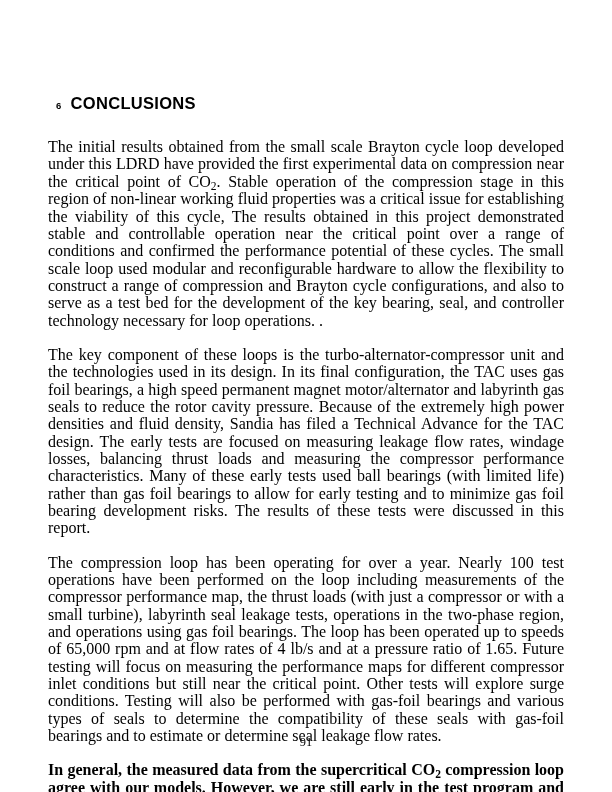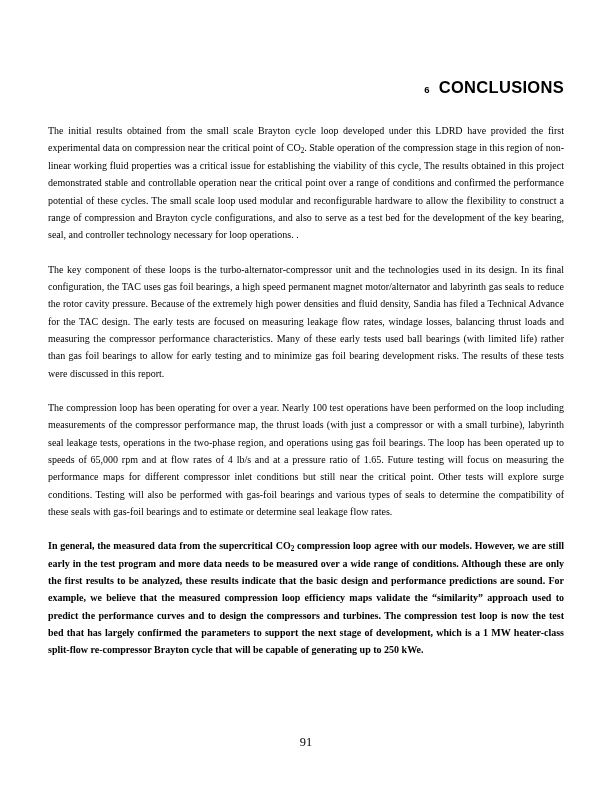--- a/index.html
+++ b/index.html
@@ -32,43 +32,43 @@
     top: 78px;
     width: 516px;
   }
 
   
   .section-heading {
     font-family: "Liberation Sans", "DejaVu Sans", sans-serif;
     font-weight: bold;
     font-size: 16.5px;
     letter-spacing: 0.3px;
-    text-align: right;
-    margin: 0 0 26px 0;
+    text-align: left;
+    margin: 16px 0 26px 0;
     padding-left: 8px;
     line-height: 1.1;
     white-space: nowrap;
   }
   .section-number {
     font-family: "Liberation Sans", "DejaVu Sans", sans-serif;
     font-weight: bold;
     font-size: 9.5px;
     vertical-align: baseline;
     margin-right: 9px;
   }
   .section-title {
     font-family: "Liberation Sans", "DejaVu Sans", sans-serif;
     font-weight: bold;
     font-size: 16.5px;
   }
 
   
   .para {
     font-family: "Liberation Serif", "DejaVu Serif", serif;
-    font-size: 10px;
+    font-size: 16px;
     line-height: 17.35px;
     text-align: justify;
     text-justify: inter-word;
     margin: 4px 0 17px 0;
     color: #000000;
     hyphens: none;
   }
   .para:last-of-type {
     margin-bottom: 0;
     font-weight: bold;

